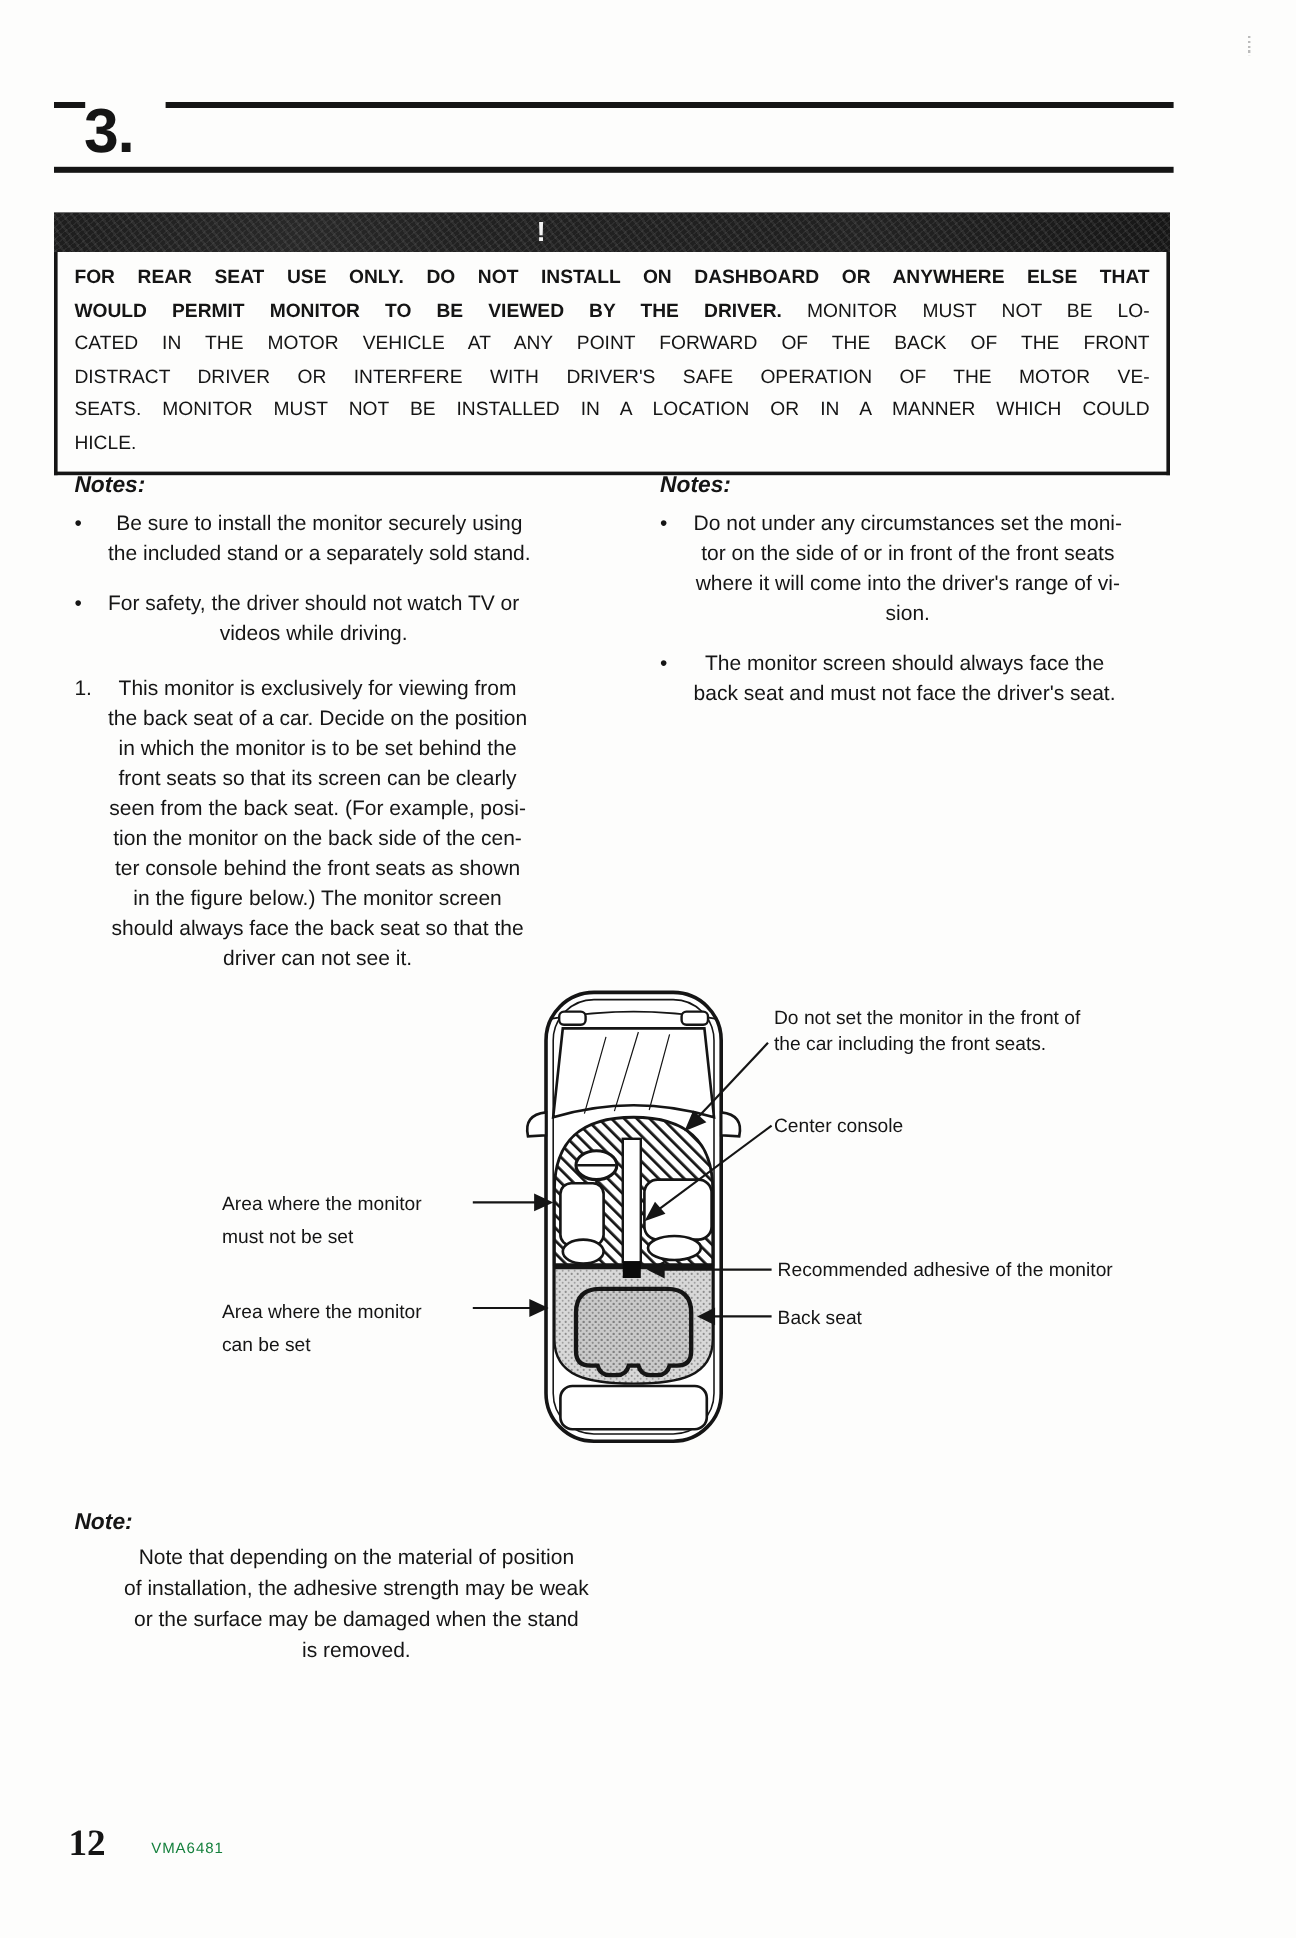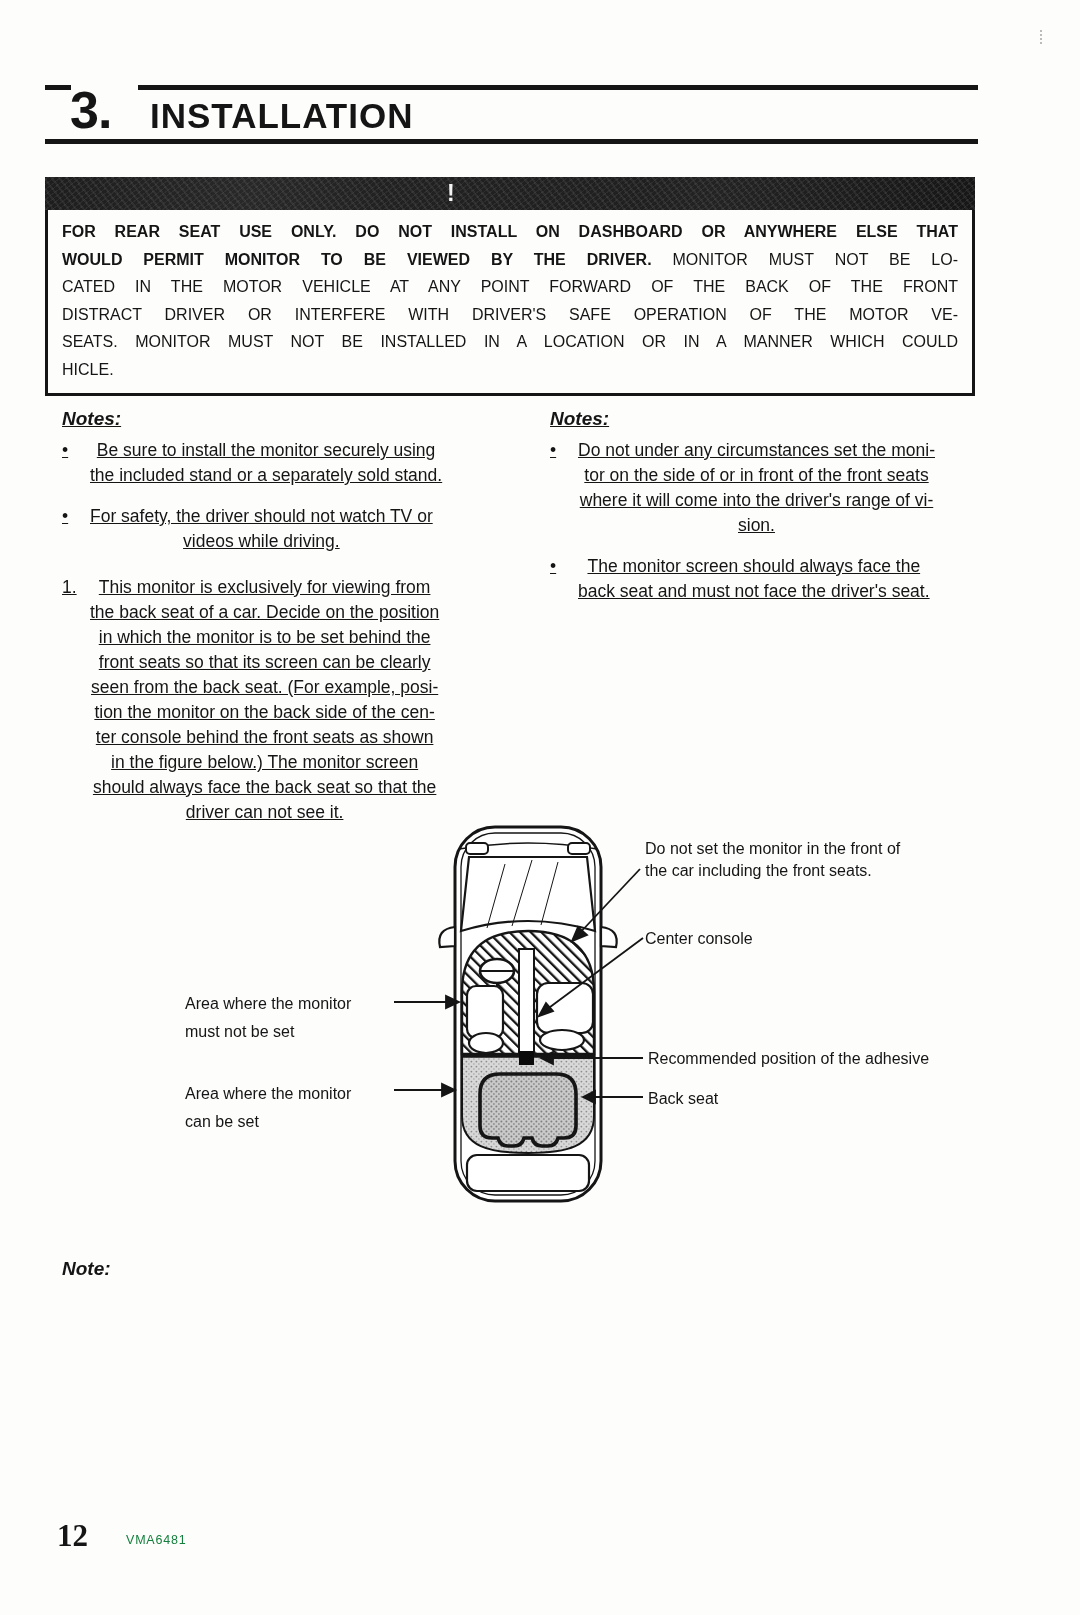--- a/index.html
+++ b/index.html
@@ -21,21 +21,21 @@
       repeating-linear-gradient(-38deg, rgba(120,120,120,.15) 0 1px, transparent 1px 4px),
       radial-gradient(circle at 22% 45%, rgba(170,170,170,.14), transparent 55%),
       radial-gradient(circle at 72% 55%, rgba(150,150,150,.12), transparent 50%);
   }
   .bang{position:absolute; left:402px; top:3px; color:#f4f4f4; font-size:23px; font-weight:bold;}
   .warning-body{padding:8px 14px 10px 14px;}
   .warn-line{font-size:16px; line-height:27.5px; text-align:justify; text-align-last:justify; white-space:nowrap;}
   .warn-line.last{text-align-last:left;}
   .warn-line .wb{font-weight:bold;}
   
-  .col{position:absolute; top:408px;text-decoration:underline;}
+  .col{position:absolute; top:394px;}
   .col-left{left:62px; width:456px;}
   .col-right{left:550px; width:440px;}
   .notes-h{font-size:19px; font-weight:bold; font-style:italic; margin:0 0 8px 0;}
   .bullet-row{display:flex; margin:0 0 16px 0;}
   .bullet-row .marker{width:28px; flex:none; font-size:17.5px; line-height:25px;}
   .body-text{font-size:17.5px; line-height:25px; white-space:pre-line; text-align:center;}
   .num-row{display:flex; margin-top:21px;}
   .num-row .marker{width:28px; flex:none; font-size:17.5px; line-height:25px;}
   
   .diagram-svg{position:absolute; left:0; top:800px; width:1080px; height:430px;}
@@ -51,21 +51,20 @@
     background:repeating-linear-gradient(#bbb 0 2px, transparent 2px 4px);}
 </style>
 </head>
 <body>
 
 <div class="page">
 
   <div class="rule" style="left:45px; top:85px; width:26px; height:5px;"></div>
   <div class="rule" style="left:138px; top:85px; width:840px; height:5px;"></div>
   <span class="t-num">3.</span>
-  <span class="t-label">INSTALLATION</span>
   <div class="rule" style="left:45px; top:139px; width:933px; height:5px;"></div>
 
   <div class="warning-box">
     <div class="warning-bar">
       <span class="bang">!</span>
     </div>
     <div class="warning-body">
       <div class="warn-line"><span class="wb">FOR REAR SEAT USE ONLY. DO NOT INSTALL ON DASHBOARD OR ANYWHERE ELSE THAT</span><span class="wr"></span></div>
       <div class="warn-line"><span class="wb">WOULD PERMIT MONITOR TO BE VIEWED BY THE DRIVER.</span><span class="wr"> MONITOR MUST NOT BE LO-</span></div>
       <div class="warn-line"><span class="wb"></span><span class="wr">CATED IN THE MOTOR VEHICLE AT ANY POINT FORWARD OF THE BACK OF THE FRONT</span></div>
@@ -173,26 +172,30 @@
       <line x1="643" y1="1097" x2="594" y2="1097"></line>
         <polygon points="583,1097 595,1091 595,1103"></polygon>
     </g>
   </svg>
 
   <div class="dlabel" style="left:645px; top:838px;">Do not set the monitor in the front of
 the car including the front seats.</div>
   <div class="dlabel" style="left:645px; top:928px;">Center console</div>
   <div class="dlabel" style="left:185px; top:990px; line-height:28px;">Area where the monitor
 must not be set</div>
-  <div class="dlabel" style="left:648px; top:1048px;">Recommended position of the adhesive</div>
+  <div class="dlabel" style="left:648px; top:1048px;">Recommended adhesive of the monitor</div>
   <div class="dlabel" style="left:185px; top:1080px; line-height:28px;">Area where the monitor
 can be set</div>
   <div class="dlabel" style="left:648px; top:1088px;">Back seat</div>
 
   <div class="bottom-note">
     <div class="notes-h">Note:</div>
+    <div class="body-text">Note that depending on the material of position
+of installation, the adhesive strength may be weak
+or the surface may be damaged when the stand
+is removed.</div>
   </div>
 
   <div class="page-num">12</div>
   <div class="page-code">VMA6481</div>
 
   <div class="scan-tick"></div>
 </div>
 
 </body></html>

